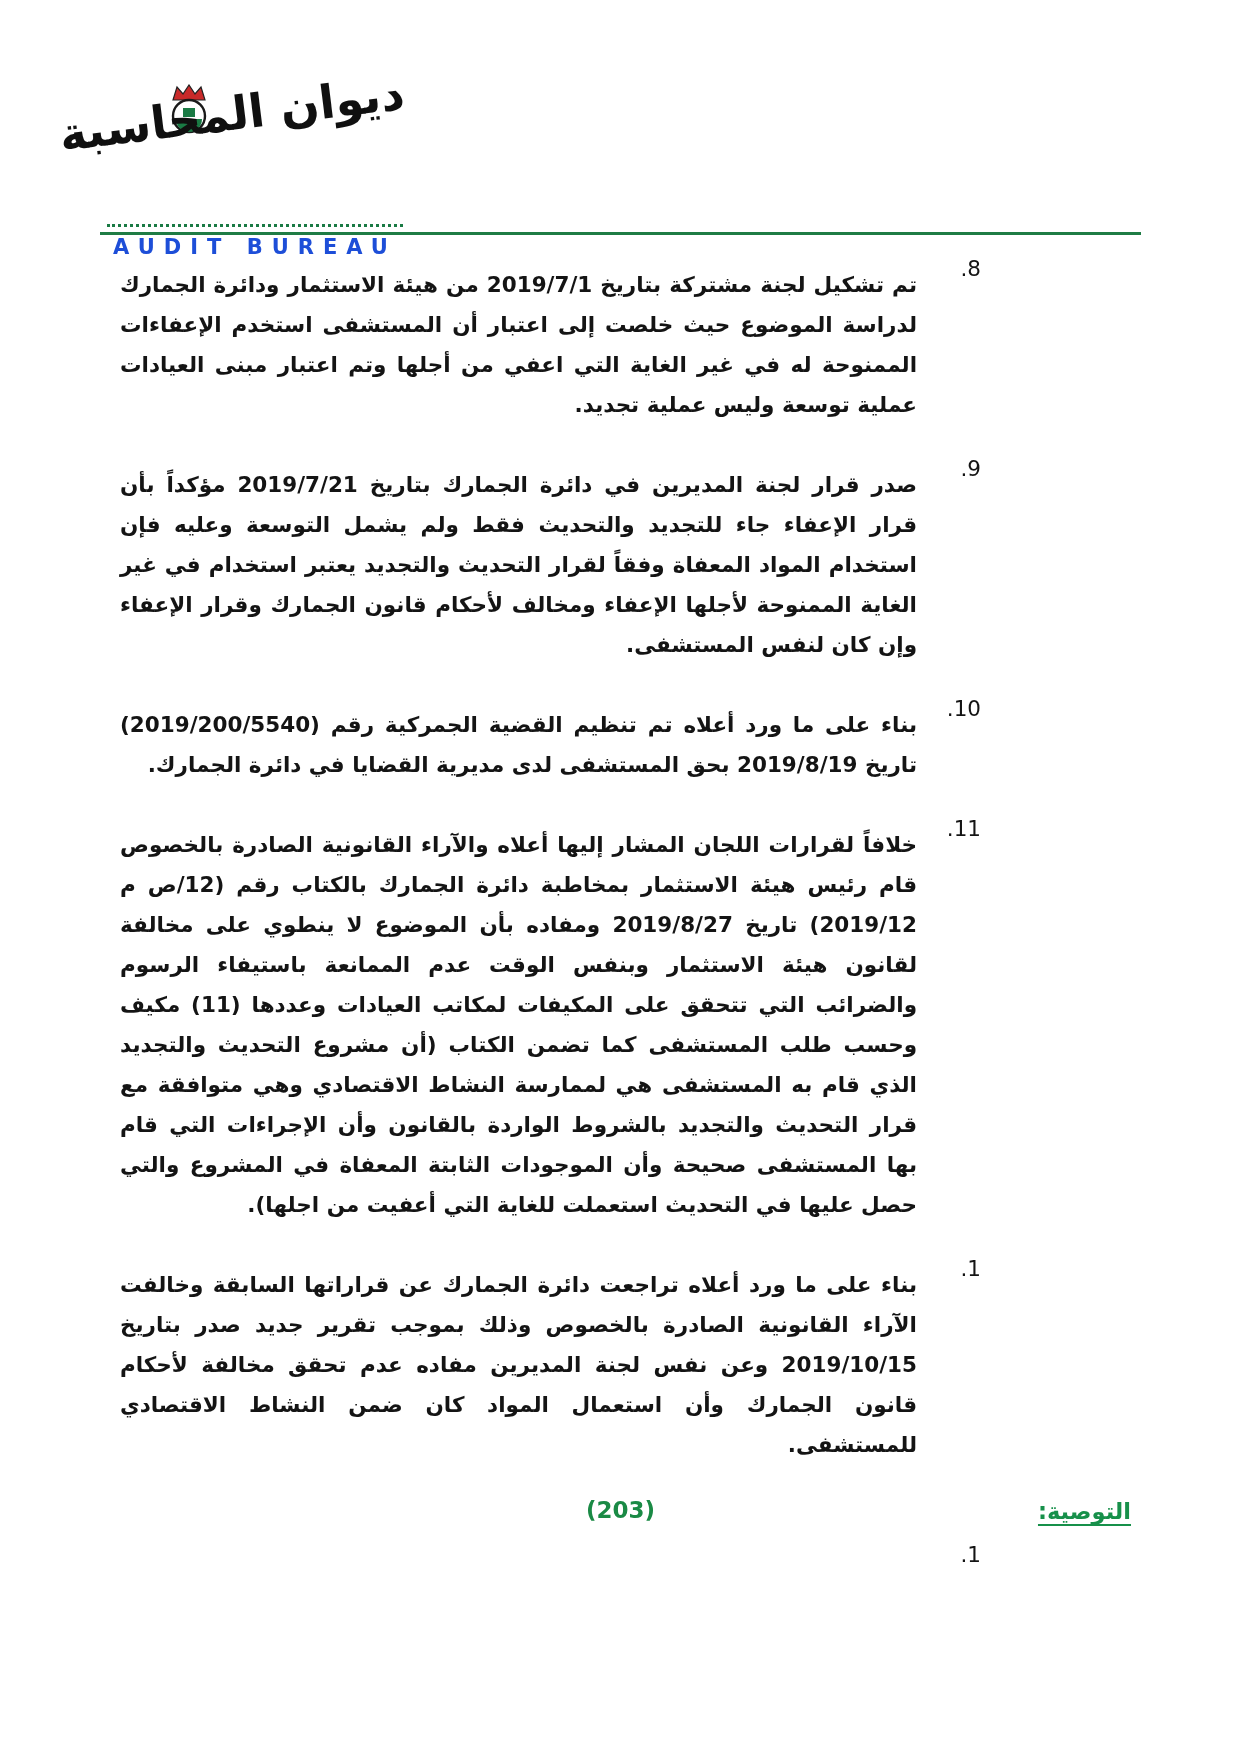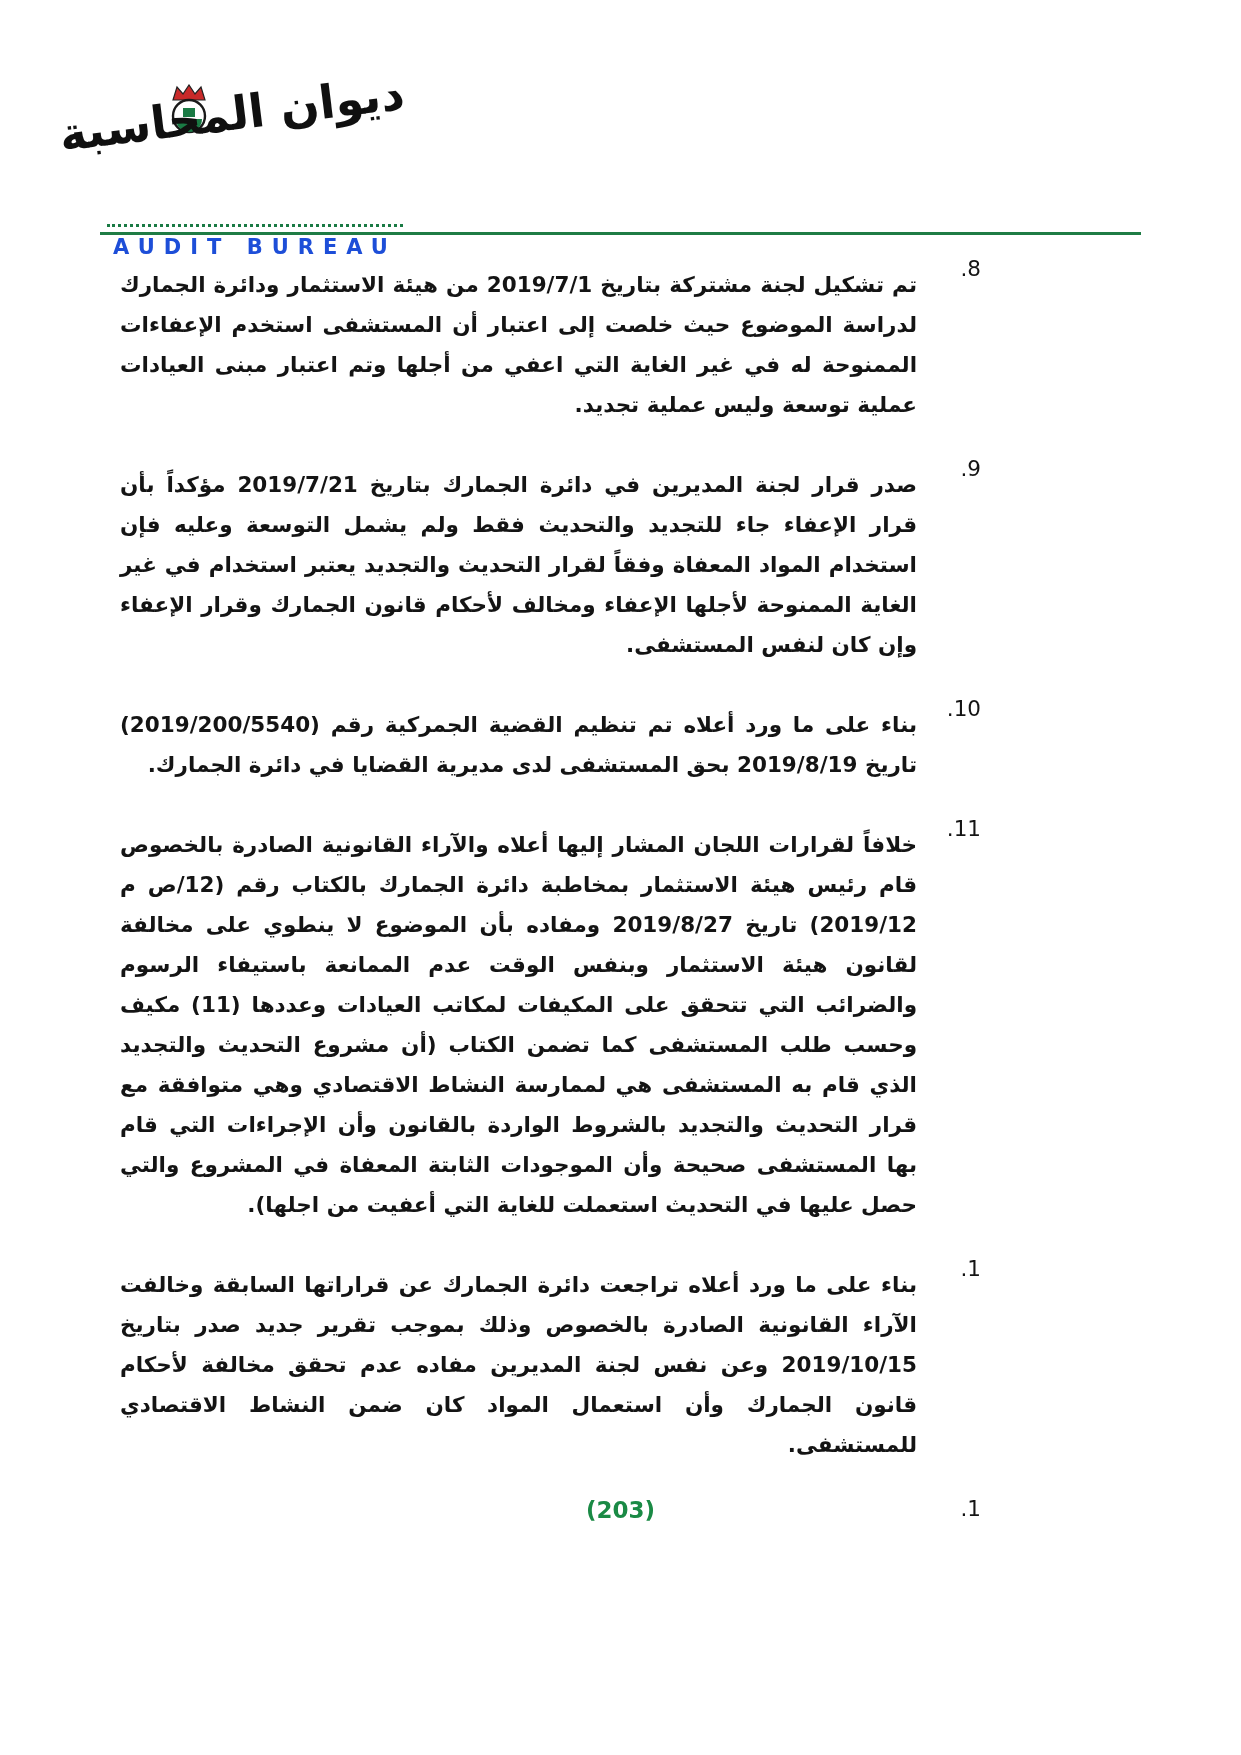--- a/index.html
+++ b/index.html
@@ -147,20 +147,21 @@
         <span class="num">11.</span>
         <p class="txt">خلافاً لقرارات اللجان المشار إليها أعلاه والآراء القانونية الصادرة بالخصوص قام رئيس هيئة الاستثمار بمخاطبة دائرة الجمارك بالكتاب رقم (12/ص م 2019/12) تاريخ 2019/8/27 ومفاده بأن الموضوع لا ينطوي على مخالفة لقانون هيئة الاستثمار وبنفس الوقت عدم الممانعة باستيفاء الرسوم والضرائب التي تتحقق على المكيفات لمكاتب العيادات وعددها (11) مكيف وحسب طلب المستشفى كما تضمن الكتاب (أن مشروع التحديث والتجديد الذي قام به المستشفى هي لممارسة النشاط الاقتصادي وهي متوافقة مع قرار التحديث والتجديد بالشروط الواردة بالقانون وأن الإجراءات التي قام بها المستشفى صحيحة وأن الموجودات الثابتة المعفاة في المشروع والتي حصل عليها في التحديث استعملت للغاية التي أعفيت من اجلها).</p>
       </li>
       <li class="list-item">
         <span class="num">1.</span>
         <p class="txt">بناء على ما ورد أعلاه تراجعت دائرة الجمارك عن قراراتها السابقة وخالفت الآراء القانونية الصادرة بالخصوص وذلك بموجب تقرير جديد صدر بتاريخ 2019/10/15 وعن نفس لجنة المديرين مفاده عدم تحقق مخالفة لأحكام قانون الجمارك وأن استعمال المواد كان ضمن النشاط الاقتصادي للمستشفى.</p>
       </li>
     </ol>
 
 
+    <h3 class="green-heading">التوصية:</h3>
 
 
 
     <div class="list-item proc-item">
       <span class="num">1.</span>
     </div>
 
   </div>
 
   <div class="page-number">(203)</div>

